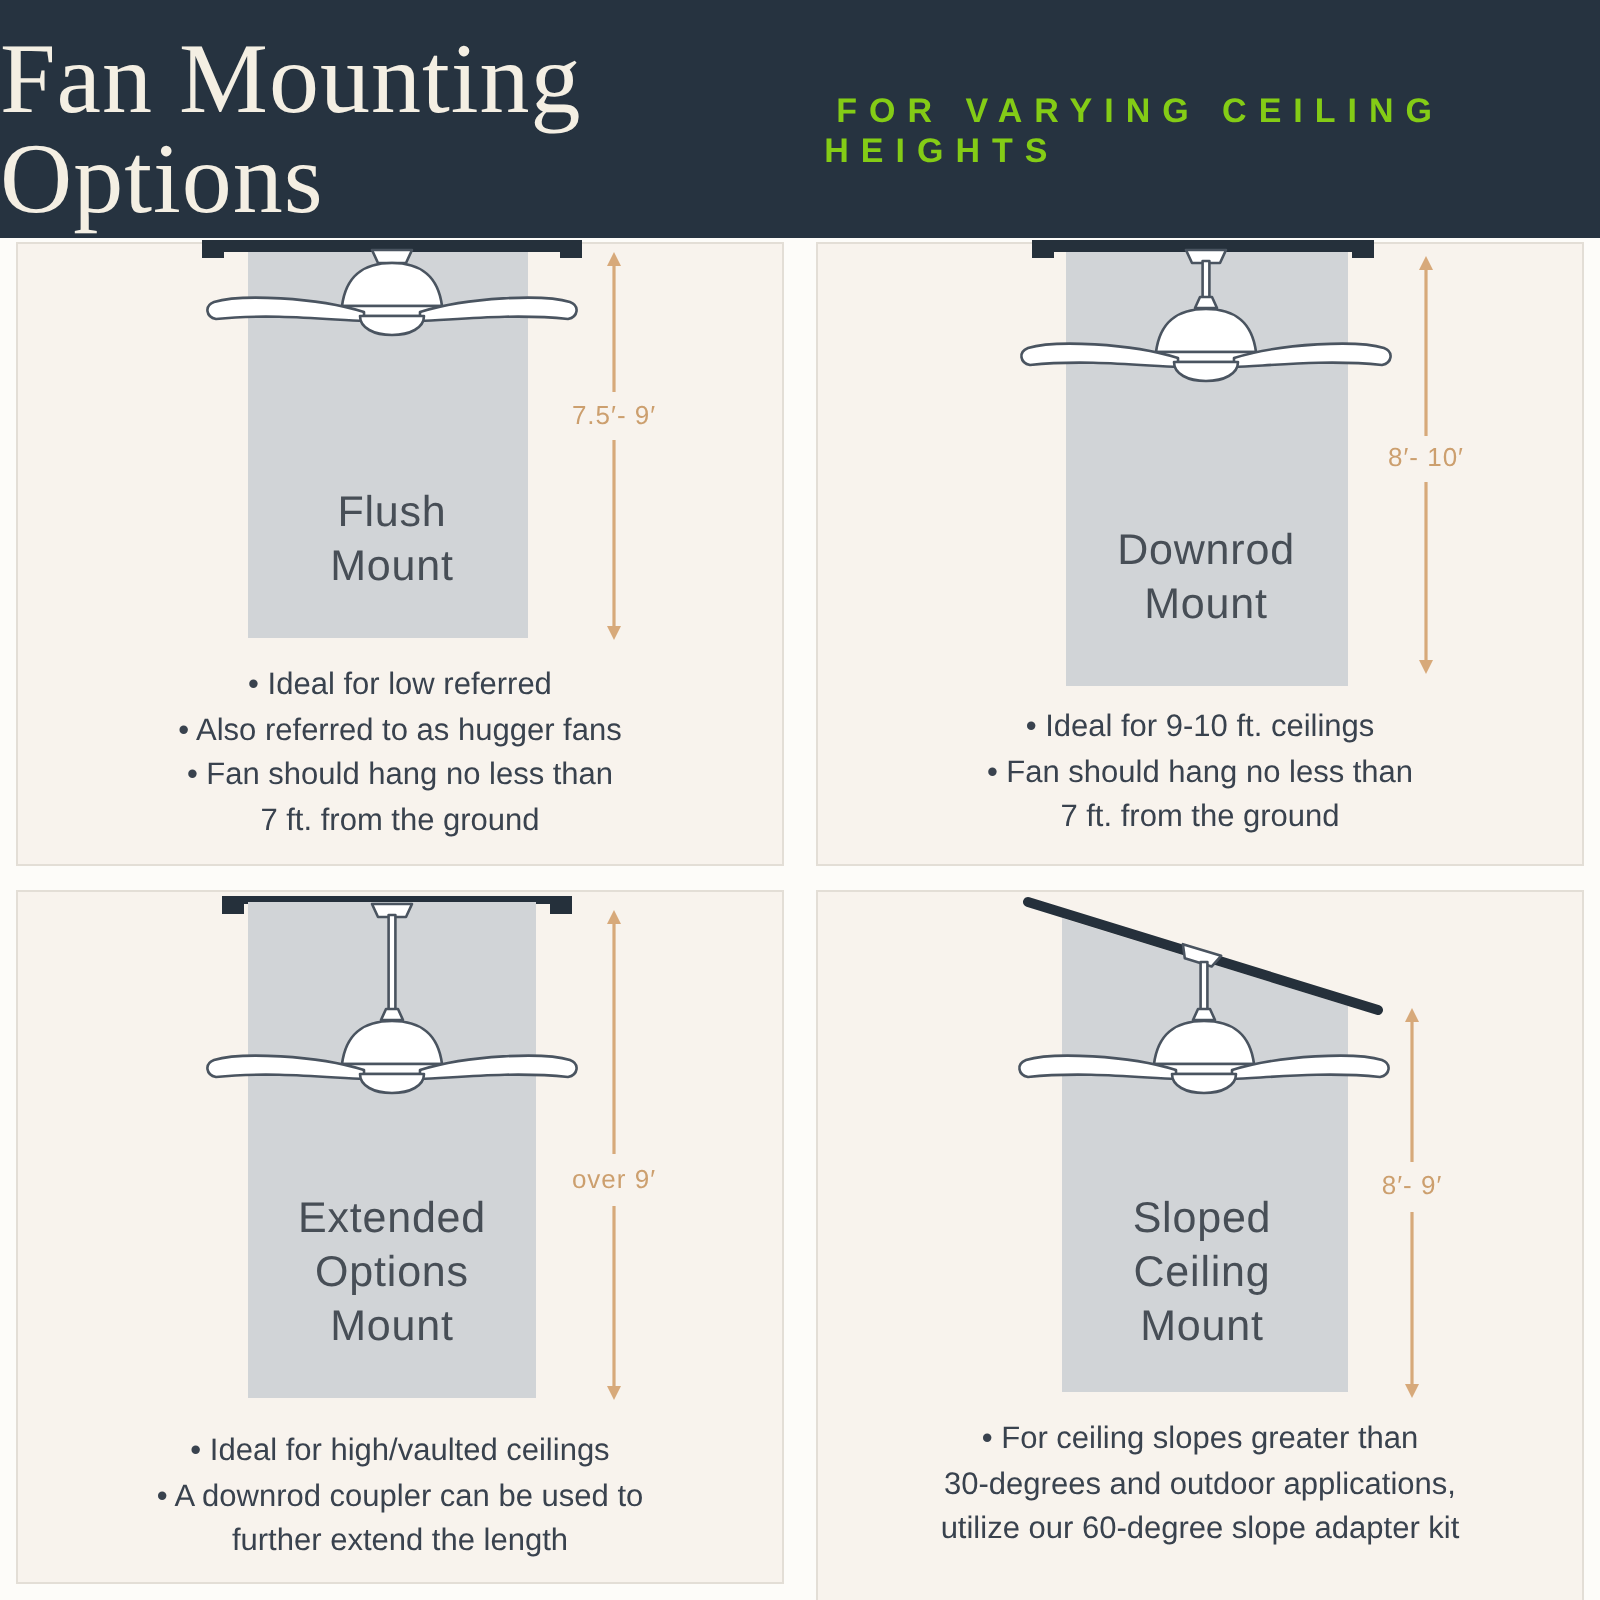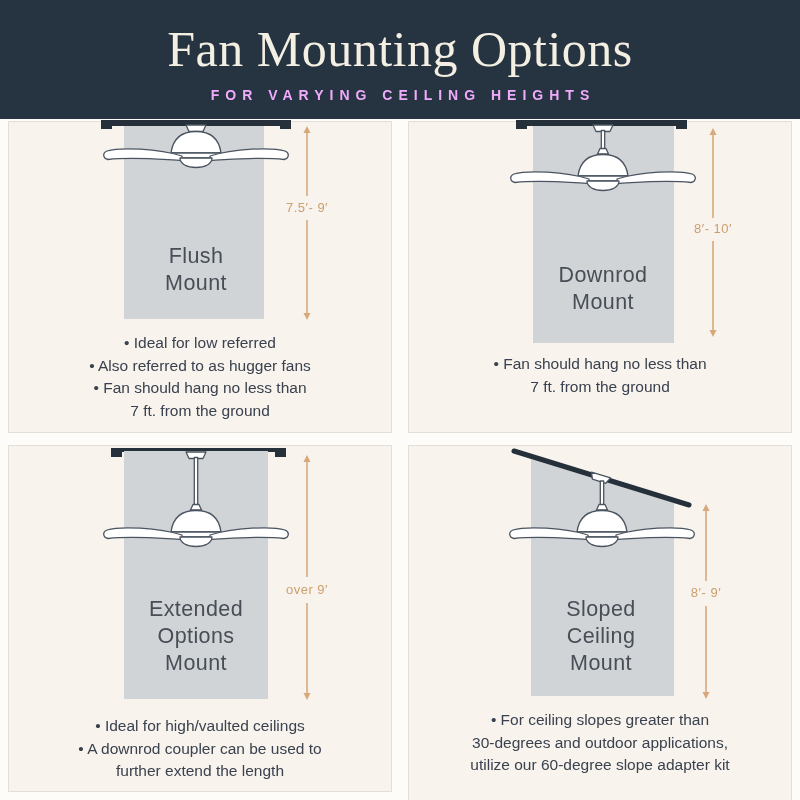--- a/index.html
+++ b/index.html
@@ -6,29 +6,29 @@
   body{
     width:800px;height:800px;position:relative;
     background:#fdfcf9;
     font-family:"Liberation Sans","DejaVu Sans",sans-serif;
     overflow:hidden;
   }
   
   .header{
     position:absolute;left:0;top:0;width:800px;height:119px;
     background:#263340;
-    display:flex;flex-direction:column;align-items:center;justify-content:center;
+    display:flex;align-items:center;justify-content:center;
   }
   .header-title{
     font-family:"Liberation Serif","DejaVu Serif",serif;
     font-size:50px;font-weight:400;color:#f4efe3;
     line-height:1;margin-top:8px;letter-spacing:0.5px;
   }
   .header-subtitle{
-    font-size:14px;font-weight:700;color:#f0abfc;
+    font-size:17px;font-weight:700;color:#84cc16;
     letter-spacing:6px;margin-top:13px;text-indent:6px;
   }
   
   .card{
     position:absolute;background:#f8f3ed;
     border:1px solid #e3ded6;box-sizing:border-box;
   }
   .card-flush          {left:8px;  top:121px; width:384px; height:312px;}
   .card-downrod        {left:408px;top:121px; width:384px; height:312px;}
   .card-extended       {left:8px;  top:445px; width:384px; height:347px;}
@@ -128,20 +128,21 @@
       <polygon class="illus-arrow" points="300.5,13 307.5,13 304,6"></polygon>
       <line class="illus-line" x1="304" y1="12" x2="304" y2="96"></line>
       <line class="illus-line" x1="304" y1="119" x2="304" y2="209"></line>
       <polygon class="illus-arrow" points="300.5,208 307.5,208 304,215"></polygon>
     </g>
   </svg>
   <div class="mount-title" style="left:94px;top:140px;width:200px">Downrod
 Mount</div>
   <div class="range-label" style="left:244px;top:99px;width:120px">8′- 10′</div>
   <div class="bullets" style="top:231px">
+    <p class="bullet">• Ideal for 9-10 ft. ceilings</p>
     <p class="bullet">• Fan should hang no less than
 7 ft. from the ground</p>
   </div>
 </div>
 
 
 <div class="card card-extended">
   <svg width="383" height="347" viewBox="0 0 383 347">
     <rect class="ceiling" x="102" y="2" width="175" height="4"></rect>
     <rect class="ceiling" x="102" y="2" width="11" height="9"></rect>

